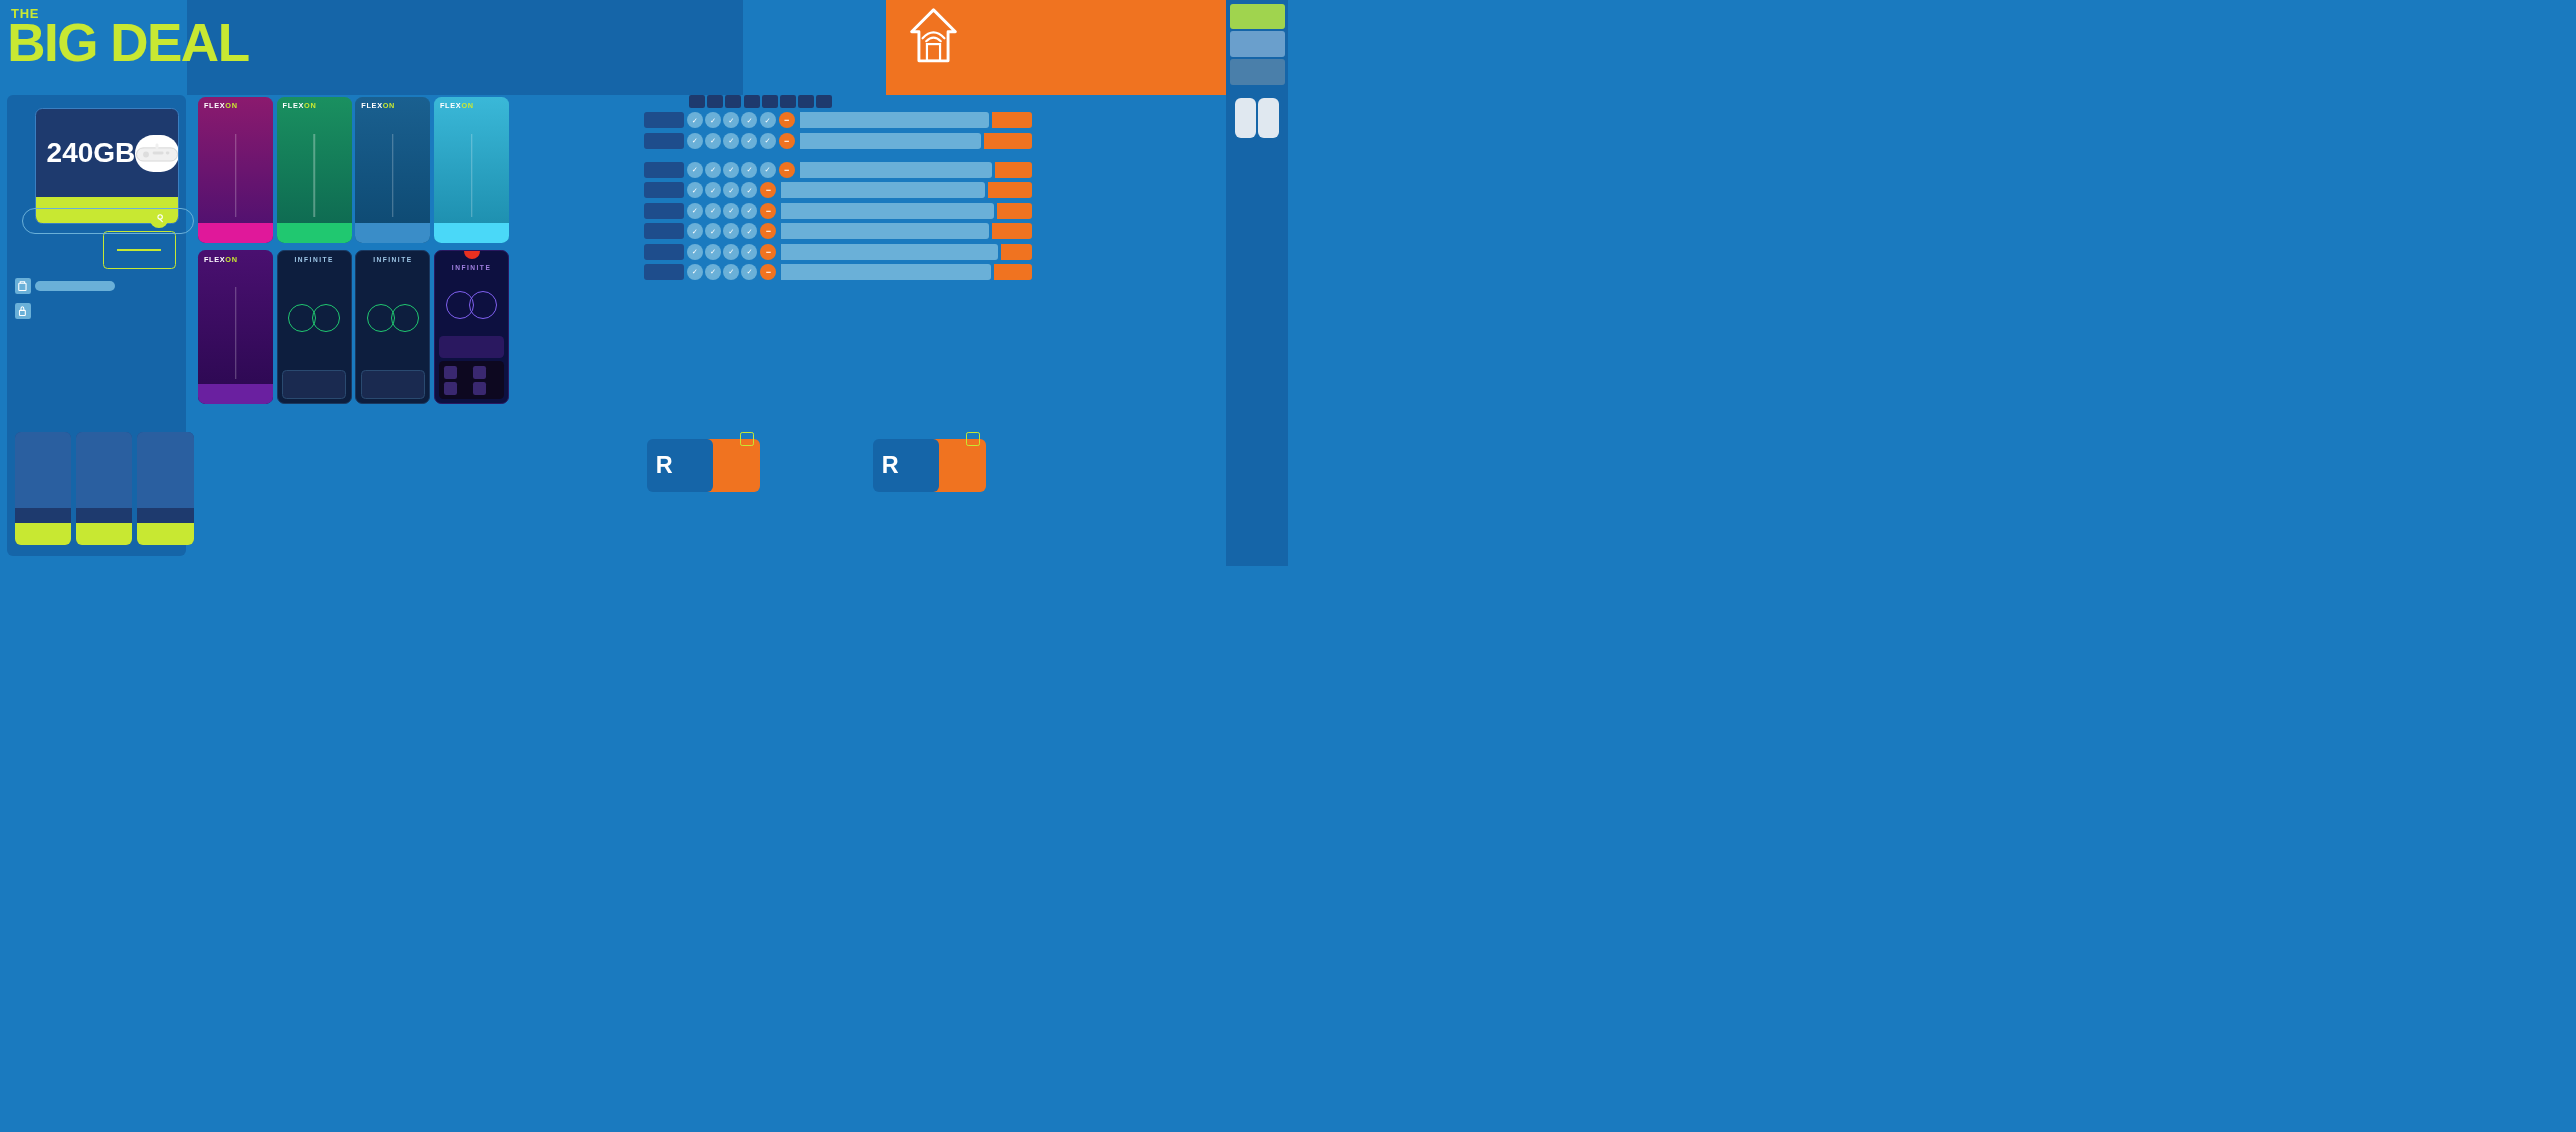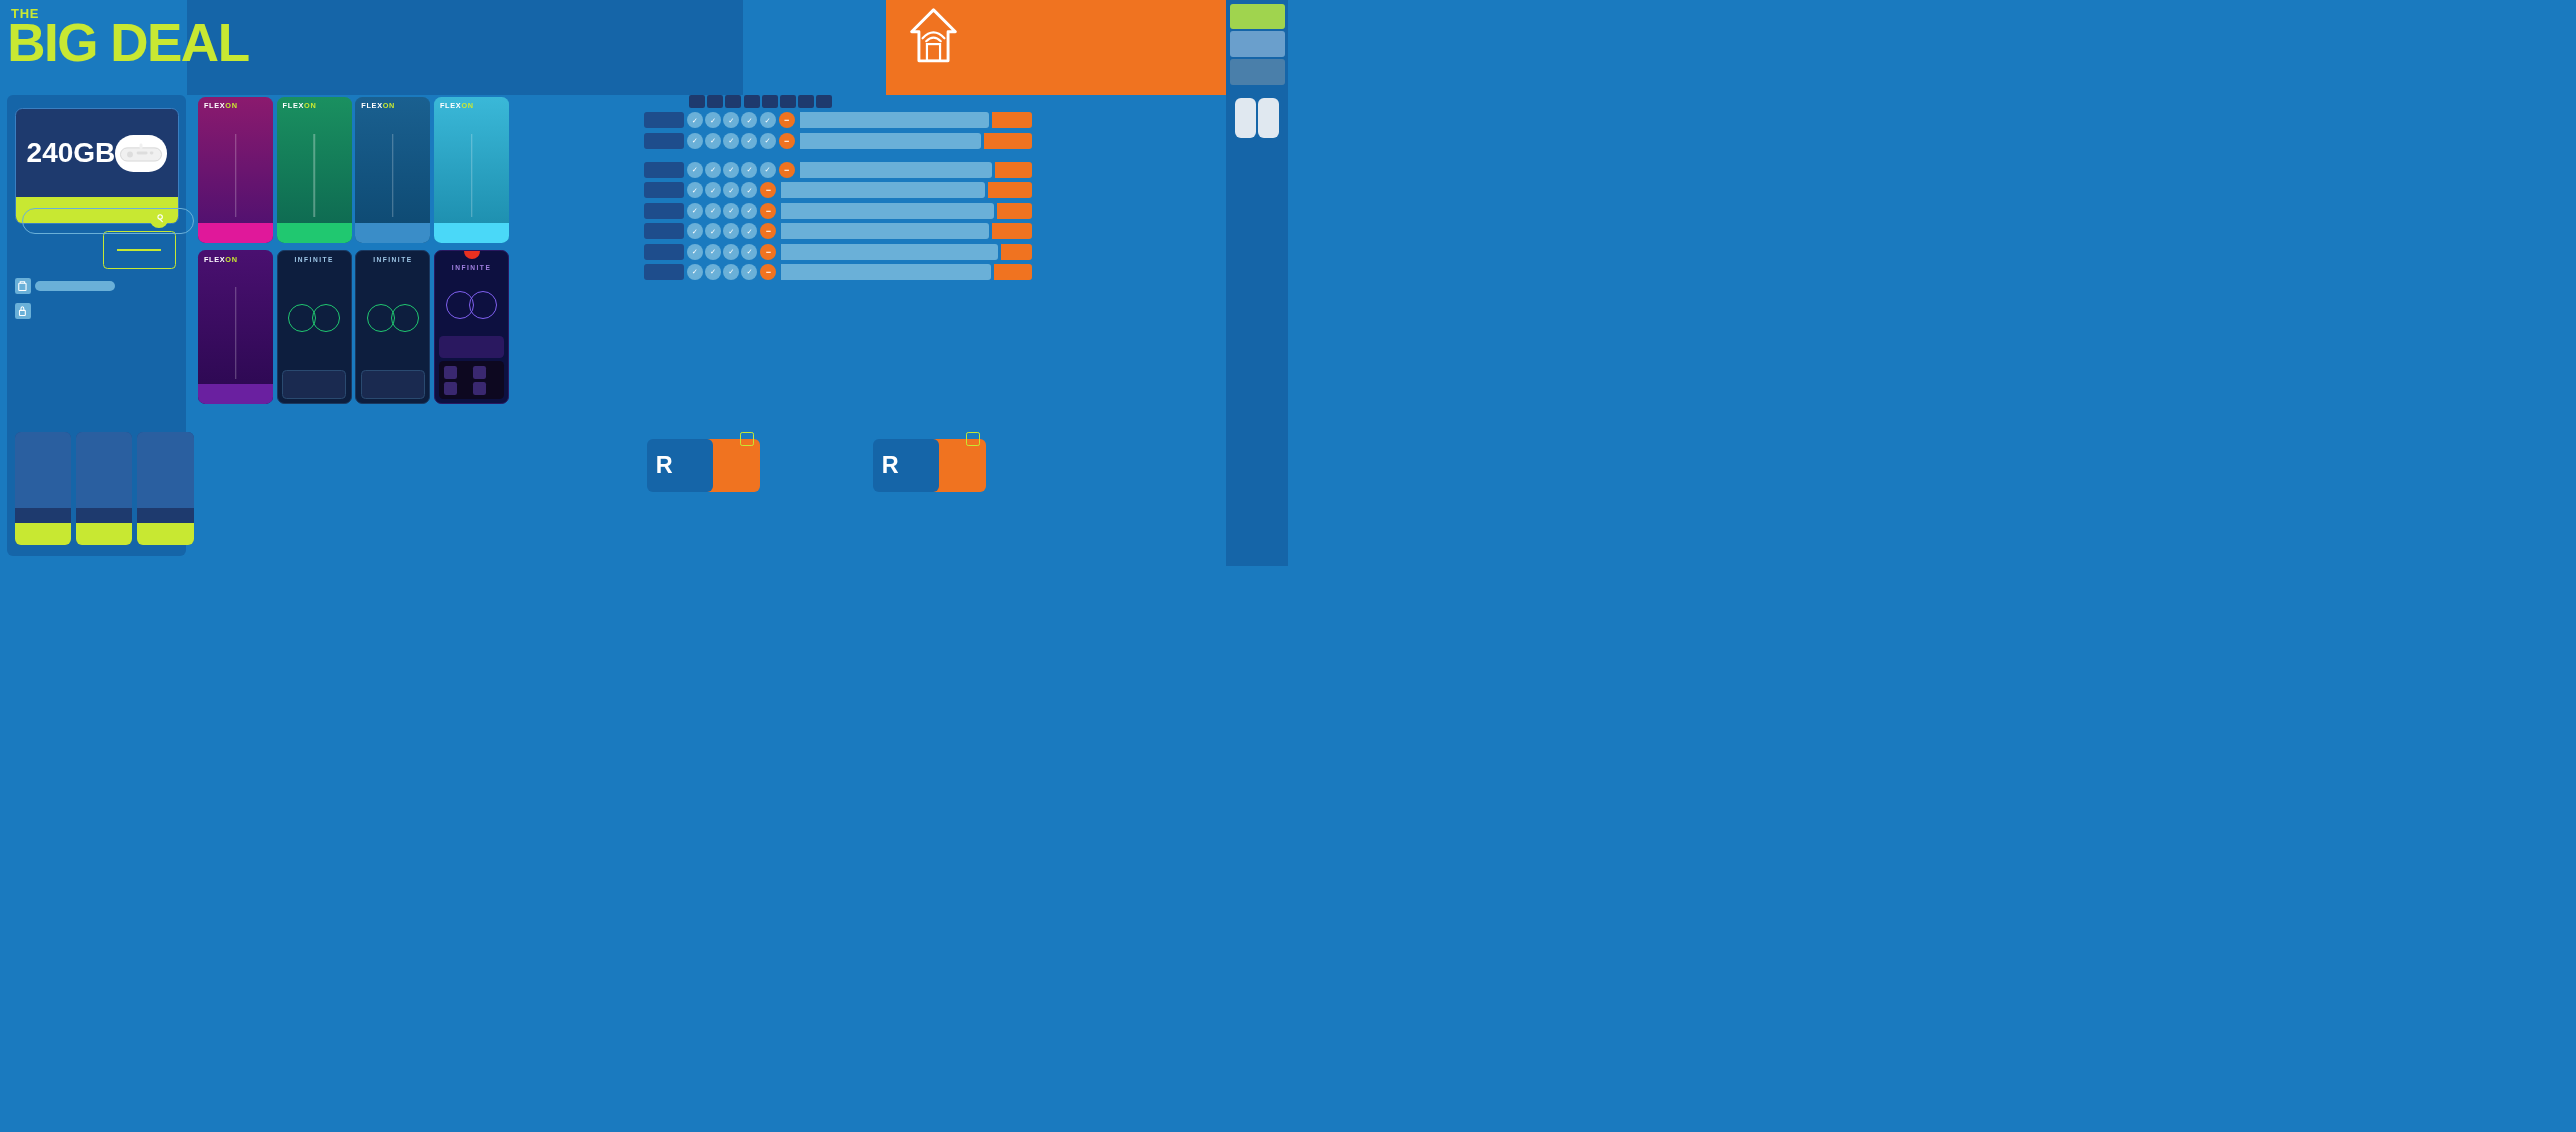--- a/index.html
+++ b/index.html
@@ -414,21 +414,21 @@
     <div class="search-box">
     </div>
     <div class="search-icon-badge">
       <svg width="8.8" height="8.8" viewBox="0 0 12 12" fill="none">
         <path d="M4,4 Q4,1 7,1 Q10,1 10,4 Q10,7 7,7 Q4,7 4,4Z" stroke="white" stroke-width="1.5" fill="none"></path>
         <line x1="6.5" y1="7" x2="10" y2="10.5" stroke="white" stroke-width="1.5" stroke-linecap="round"></line>
       </svg>
     </div>
   </div>
 
-  <div style="background:#1e3a6e; border-radius:7.3px; overflow:hidden; border:1.5px solid #3a7fc1; margin-bottom:7.3px;">
+  <div style="background:#1e3a6e; border-radius:7.3px; overflow:hidden; border:1.5px solid #3a7fc1; margin-bottom:7.3px;margin-left:20px;">
     <div style="display:flex; align-items:center; justify-content:space-between; padding:8.8px 11px; min-height:88px;">
       <div style="font-size:28px; font-weight:900; color:white;">240GB</div>
       <div class="router-device">
         <svg width="44" height="22" viewBox="0 0 60 30">
           <rect x="2" y="8" width="56" height="18" rx="9" fill="#f0f0f0"></rect>
           <rect x="2" y="8" width="56" height="18" rx="9" fill="none" stroke="#ccc" stroke-width="1"></rect>
           <circle cx="15" cy="17" r="4" fill="#ddd"></circle>
           <rect x="24" y="13" width="15" height="4" rx="2" fill="#ddd"></rect>
           <rect x="42" y="13" width="5" height="4" rx="2" fill="#ddd"></rect>
 

